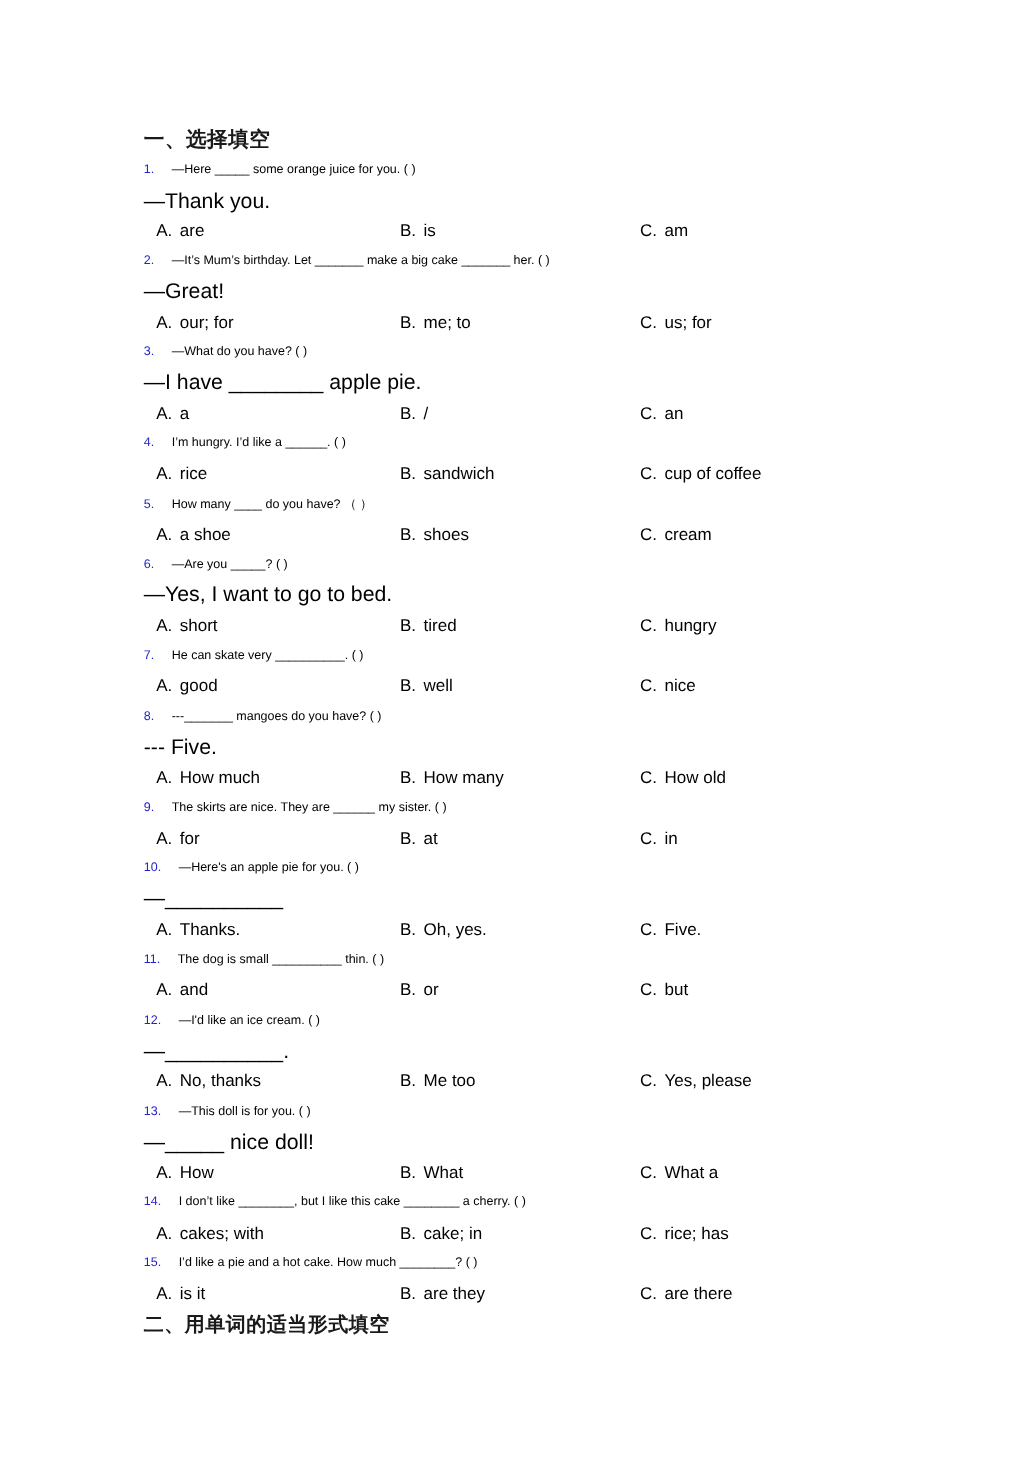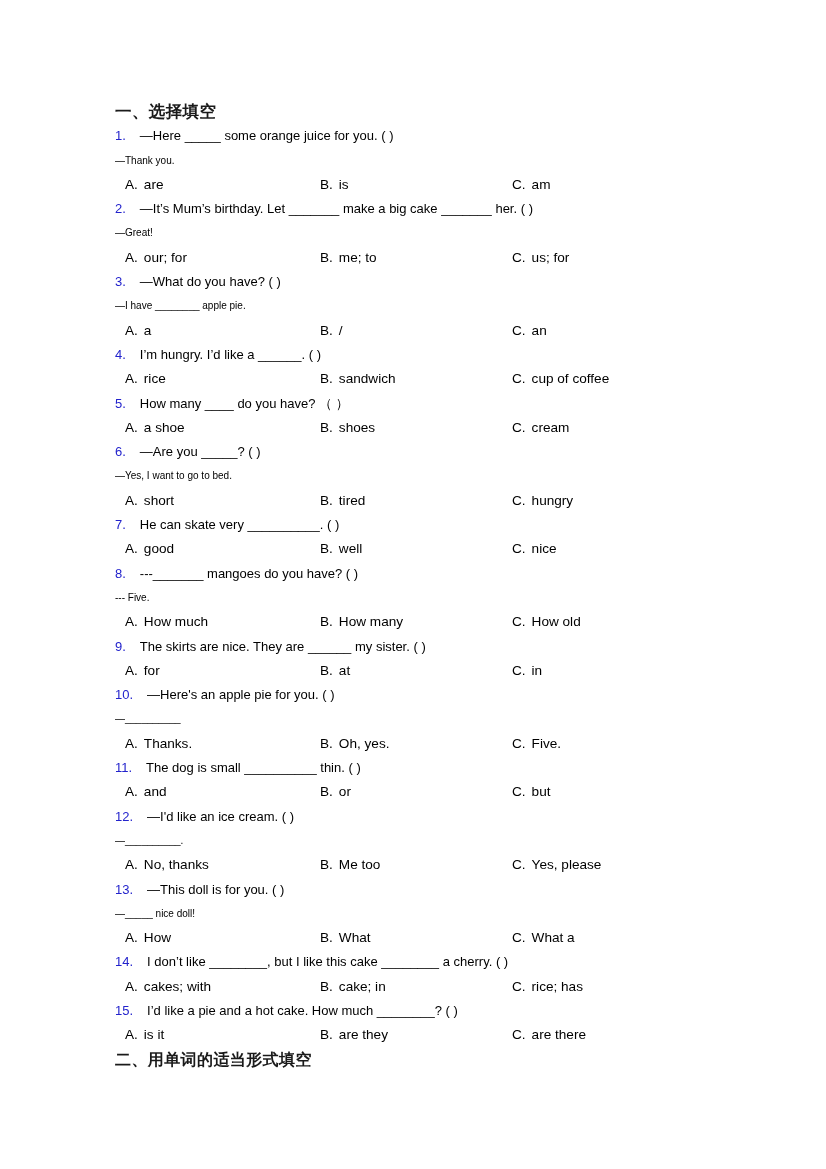--- a/index.html
+++ b/index.html
@@ -25,21 +25,21 @@
     font-family: "DejaVu Serif", "Liberation Serif", serif;
     font-size: 16.5px;
     font-weight: bold;
     color: #1a1a1a;
     line-height: 24.3px;
     margin: 0;
     letter-spacing: 0.4px;
     white-space: nowrap;
   }
   .q-line {
-    font-size: 13px;
+    font-size: 10px;
     line-height: 24.3px;
     white-space: nowrap;
     margin: 0;
   }
   .q-num {
     color: #2323CC;
   }
   .q-gap {
     display: inline-block;
     width: 14px;
@@ -62,21 +62,21 @@
   .opt-c { left: 397px; }
   .opt-letter {
     display: inline-block;
   }
   .opt-letter::after {
     content: "";
     display: inline-block;
     width: 6px;
   }
   .cont-line {
-    font-size: 10px;
+    font-size: 17px;
     line-height: 24.3px;
     white-space: nowrap;
     margin: 0;
   }
   .bottom-heading {
     font-family: "DejaVu Serif", "Liberation Serif", serif;
     font-size: 16px;
     font-weight: bold;
     color: #1a1a1a;
     line-height: 24.3px;

